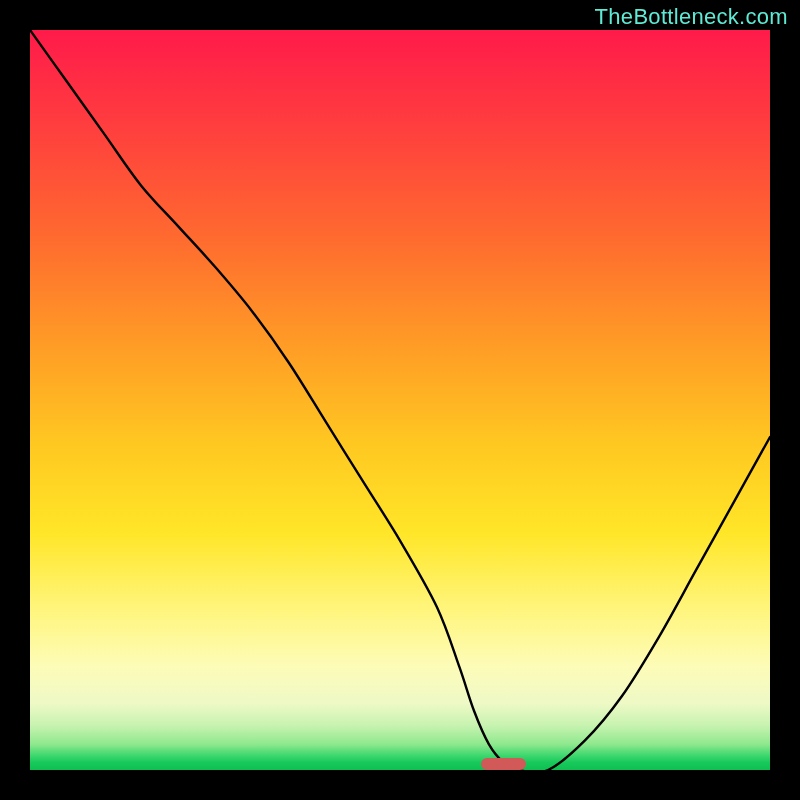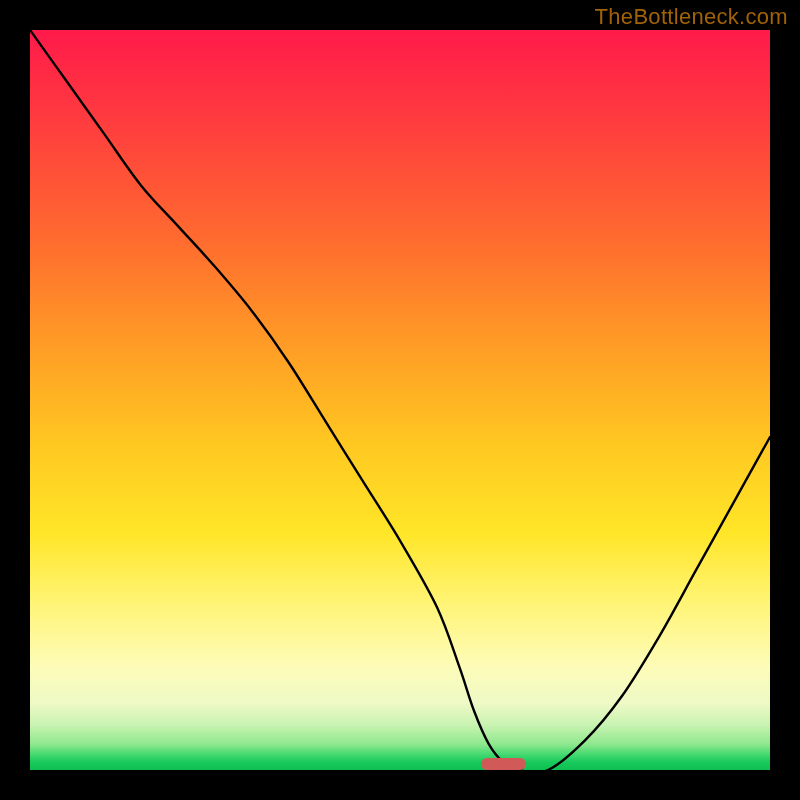--- a/index.html
+++ b/index.html
@@ -14,21 +14,21 @@
   .frame {
     position: relative;
     width: 800px;
     height: 800px;
     background: #000;
   }
   .watermark {
     position: absolute;
     top: 4px;
     right: 12px;
-    color: #a16207;
+    color: #5eead4;
     font-size: 22px;
     font-weight: 500;
     letter-spacing: 0.3px;
     z-index: 10;
   }
   .plot-area {
     position: absolute;
     left: 30px;
     top: 30px;
     width: 740px;

